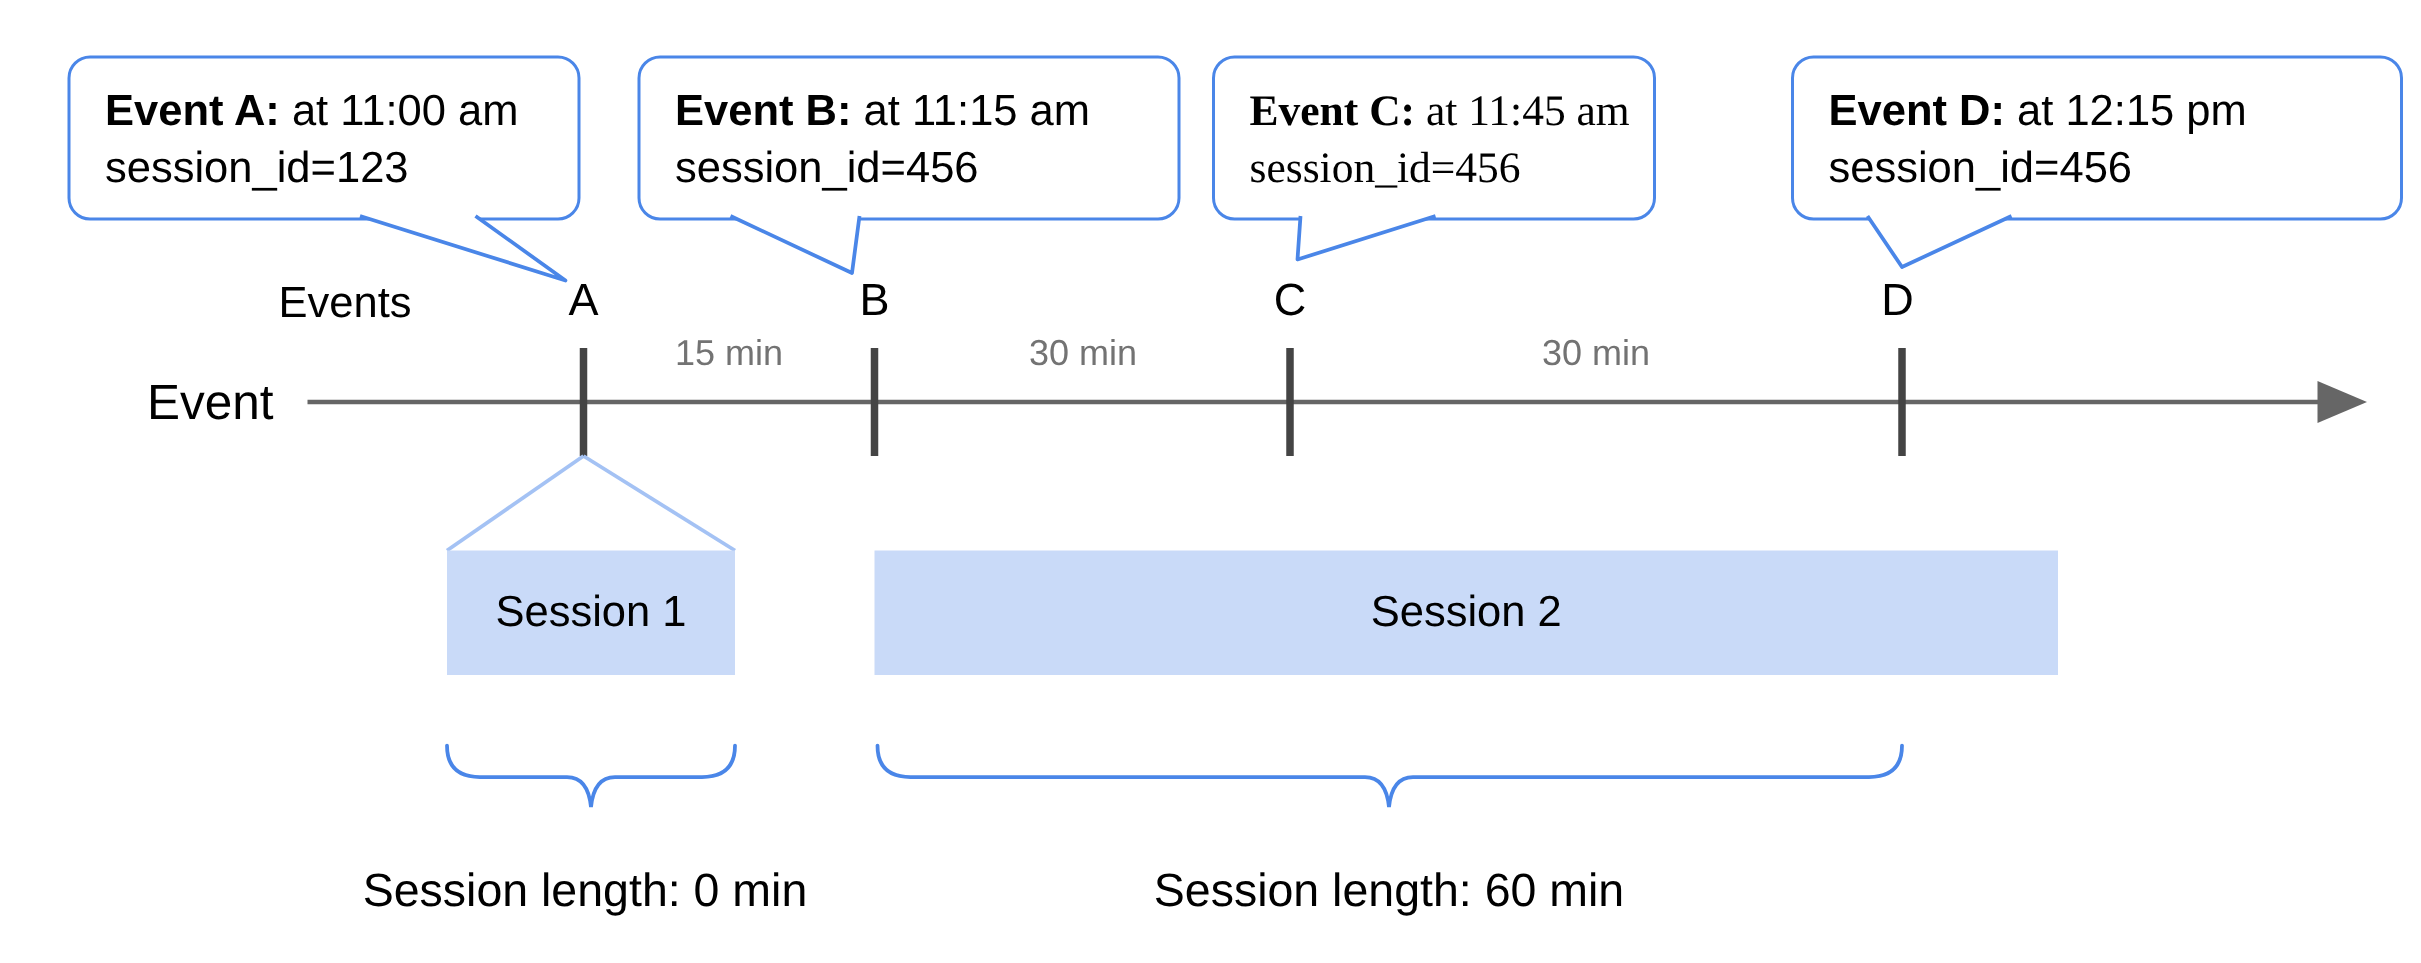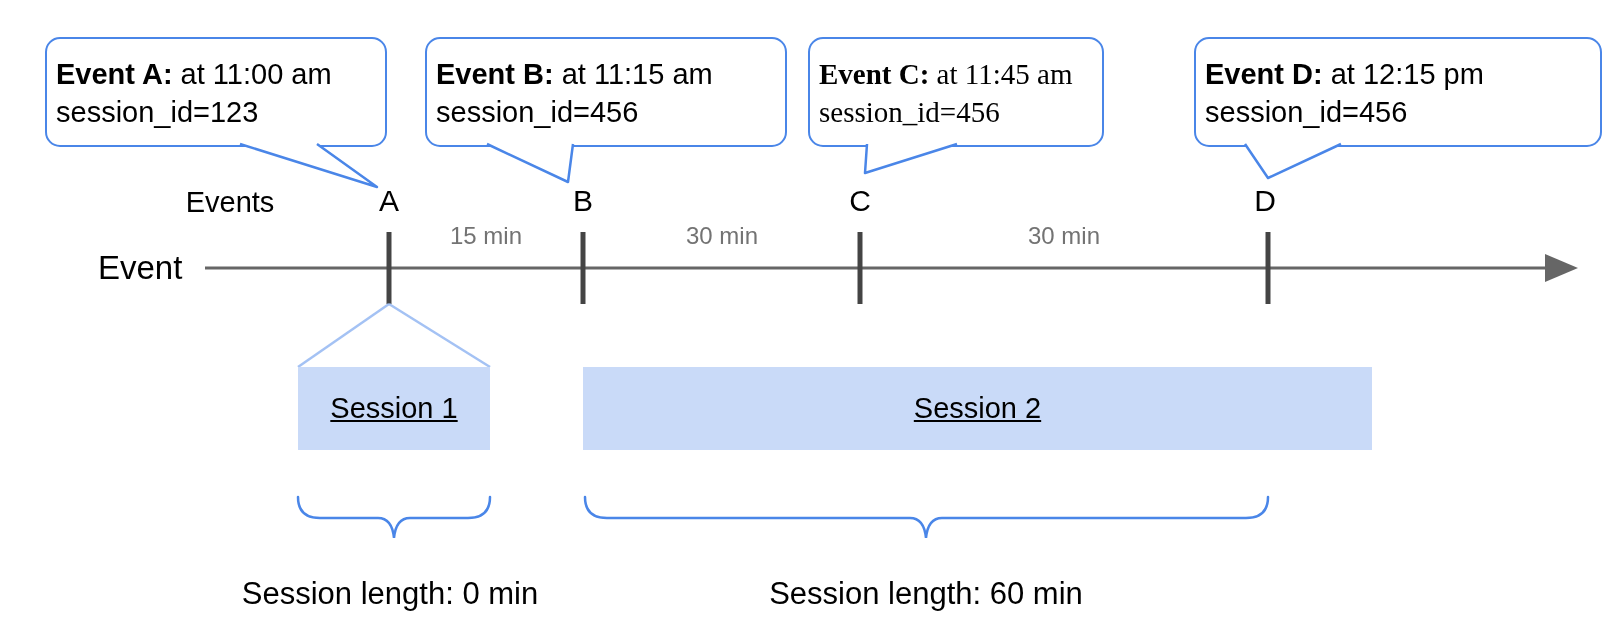--- a/index.html
+++ b/index.html
@@ -4,21 +4,21 @@
 <style>
   html,body{margin:0;padding:0;background:#fff;}
   .canvas{
     position:relative;width:1614px;height:642px;background:#fff;overflow:hidden;
     font-family:"Liberation Sans",sans-serif;color:#000;
   }
   
   .bubble{
     position:absolute;top:37px;height:110px;box-sizing:border-box;
     border:2.5px solid #4a86e8;border-radius:15px;background:#fff;
-    padding:16px 10px 0 9px;font-size:29px;line-height:38px;white-space:nowrap;
+    padding:16px 10px 0 23px;font-size:29px;line-height:38px;white-space:nowrap;
   }
   .bubble b{font-weight:bold;}
   .bubble-a{left:45px;width:342px;}
   .bubble-b{left:425px;width:362px;}
   .bubble-c{left:808px;width:296px;font-family:Liberation Serif, serif;}
   .bubble-d{left:1194px;width:408px;}
   
   .events-label{position:absolute;left:230px;top:186px;transform:translateX(-50%);font-size:29px;}
   .event-letter{position:absolute;top:184px;transform:translateX(-50%);font-size:30px;}
   .letter-a{left:389px;}
@@ -26,21 +26,21 @@
   .letter-c{left:860px;}
   .letter-d{left:1265px;}
   .user-label{position:absolute;left:98px;top:249px;font-size:33px;}
   .interval-label{position:absolute;top:222px;transform:translateX(-50%);font-size:24px;color:#737373;}
   .interval-1{left:486px;}
   .interval-2{left:722px;}
   .interval-3{left:1064px;}
   
   .session-bar{
     position:absolute;top:367px;height:83px;background:#c9daf8;
-    display:flex;align-items:center;justify-content:center;font-size:29px;text-decoration:underline;
+    display:flex;align-items:center;justify-content:center;font-size:29px;
   }
   .session-1{left:298px;width:192px;}
   .session-2{left:583px;width:789px;}
   
   .length-label{position:absolute;top:576px;transform:translateX(-50%);font-size:31px;}
   .length-1{left:390px;}
   .length-2{left:926px;}
   
   .overlay{position:absolute;left:0;top:0;width:1614px;height:642px;pointer-events:none;}
 </style>

